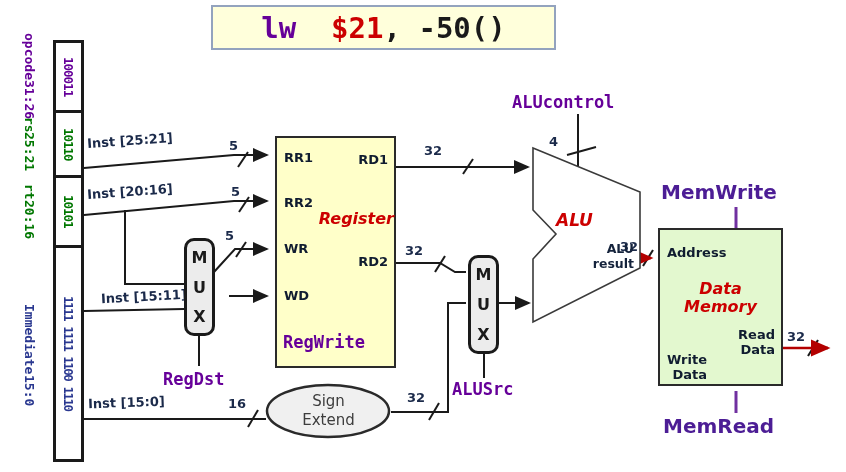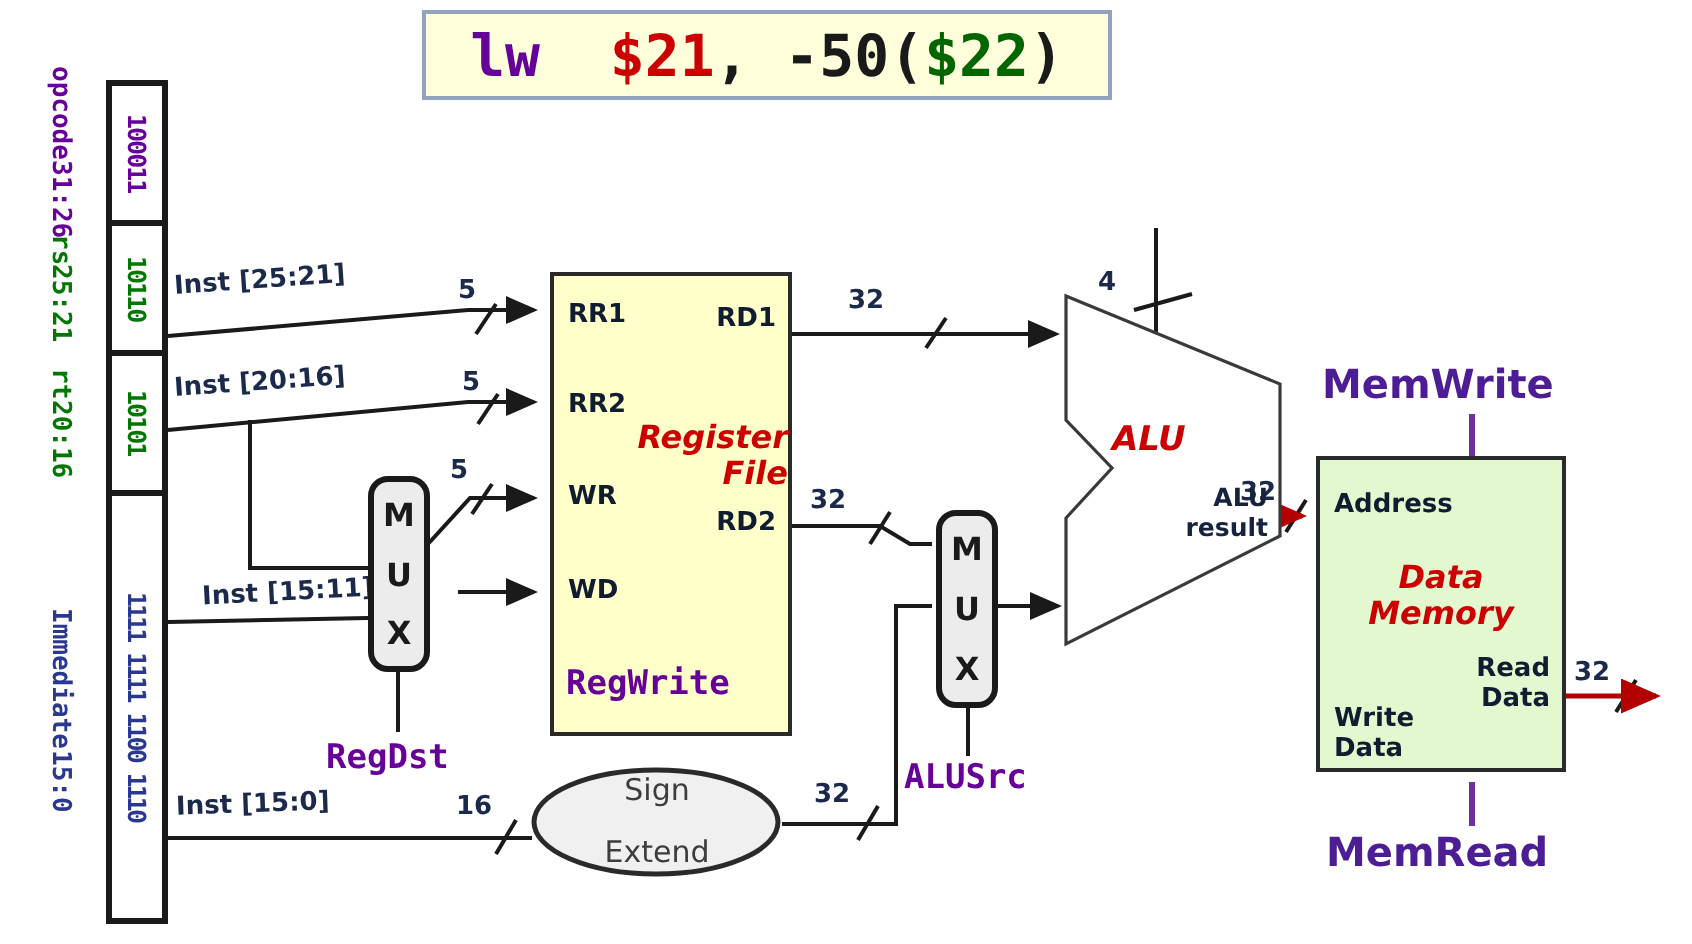--- a/index.html
+++ b/index.html
@@ -33,21 +33,21 @@
   .rf-title{position:absolute;left:0;top:72px;width:100%;text-align:right;
     font-style:italic;font-weight:bold;font-size:16px;color:#CC0000;line-height:1.12;}
 
   
   .mux{width:31px;background:#ECECEC;border:3px solid #1a1a1a;border-radius:10px;
     display:flex;flex-direction:column;align-items:center;justify-content:space-between;
     padding:7px 0;font-weight:bold;font-size:16px;color:#1a1a1a;}
 
   
   .se-text{left:268px;top:386px;width:121px;height:50px;display:flex;flex-direction:column;
-    align-items:center;justify-content:space-between;font-size:15px;color:#3d3d3d;line-height:1.25;}
+    align-items:center;justify-content:center;font-size:15px;color:#3d3d3d;line-height:1.25;}
 
   
   .alu-label{left:556px;top:210px;font-style:italic;font-weight:bold;font-size:17px;color:#CC0000;}
   .alu-res{left:574px;top:241px;width:60px;text-align:right;font-weight:bold;
     font-size:12.5px;color:#15233c;line-height:1.2;}
 
   
   .dmem{left:658px;top:228px;width:125px;height:158px;background:#E3F8CF;border:2px solid #2a2a2a;}
   .dm-title{position:absolute;left:0;top:50px;width:100%;text-align:center;
     font-style:italic;font-weight:bold;font-size:16px;color:#CC0000;line-height:1.15;}
@@ -115,21 +115,21 @@
       <line x1="736" y1="207" x2="736" y2="231"></line>
       <line x1="736" y1="391" x2="736" y2="413"></line>
     </g>
 
     <polygon points="533,148 640,192 640,268 533,322 533,259 556,234 533,210" fill="#ffffff" stroke="#3a3a3a" stroke-width="1.6"></polygon>
 
     <ellipse cx="328" cy="411" rx="61" ry="26" fill="#F0F0F0" stroke="#2a2a2a" stroke-width="2.5"></ellipse>
   </svg>
 
   <div class="abs title-box">
-    <span class="t-purple">lw  </span><span class="t-red">$21</span><span class="t-black">, </span><span class="t-black">-50(</span><span class="t-green">$22</span><span class="t-black">)</span>
+    <span class="t-purple">lw  </span><span class="t-red">$21</span><span class="t-black">, </span><span class="t-black">-50(</span><span class="t-black">)</span>
   </div>
 
   <div class="abs fbox f-purple" style="top:40px;height:73px;">
     <span>100011</span></div>
   <div class="abs fbox f-green" style="top:110px;height:68px;">
     <span>10110</span></div>
   <div class="abs fbox f-green" style="top:175px;height:73px;">
     <span>10101</span></div>
   <div class="abs fbox f-navy" style="top:245px;height:217px;letter-spacing:-1.5px;">
     <span>1111 1111 1100 1110</span></div>
@@ -169,21 +169,20 @@
 
   <div class="abs regfile">
     <div class="port" style="left:7px;top:12px;">RR1</div>
     <div class="port" style="left:7px;top:57px;">RR2</div>
     <div class="port" style="left:7px;top:103px;">WR</div>
     <div class="port" style="left:7px;top:150px;">WD</div>
     <div class="port" style="right:6px;top:14px;">RD1</div>
     <div class="port" style="right:6px;top:116px;">RD2</div>
     <div class="rf-title">
       <div>Register</div>
-      <div>File</div>
     </div>
   </div>
 
   <div class="abs mux" style="left:184px;top:238px;height:98px;">
     <span>M</span>
     <span>U</span>
     <span>X</span>
   </div>
   <div class="abs mux" style="left:468px;top:255px;height:99px;">
     <span>M</span>
@@ -205,25 +204,26 @@
   <div class="abs dmem">
     <div class="dm-port" style="left:7px;top:16px;">Address</div>
     <div class="dm-title">
       <div>Data</div>
       <div>Memory</div>
     </div>
     <div class="dm-port" style="right:6px;top:98px;text-align:right;">
       <div>Read</div>
       <div>Data</div>
     </div>
-    <div class="dm-port" style="left:7px;top:123px;">
+    <div class="dm-port" style="left:7px;top:123px;text-align:right;">
       <div>Write</div>
       <div>Data</div>
     </div>
   </div>
 
   <div class="abs ctl" style="left:163px;top:369px;">RegDst</div>
   <div class="abs ctl" style="left:283px;top:332px;">RegWrite</div>
   <div class="abs ctl" style="left:452px;top:379px;">ALUSrc</div>
+  <div class="abs ctl" style="left:512px;top:92px;">ALUcontrol</div>
   <div class="abs ctl-big" style="left:661px;top:180px;">MemWrite</div>
   <div class="abs ctl-big" style="left:663px;top:414px;">MemRead</div>
 
 </div>
 
 </body></html>

